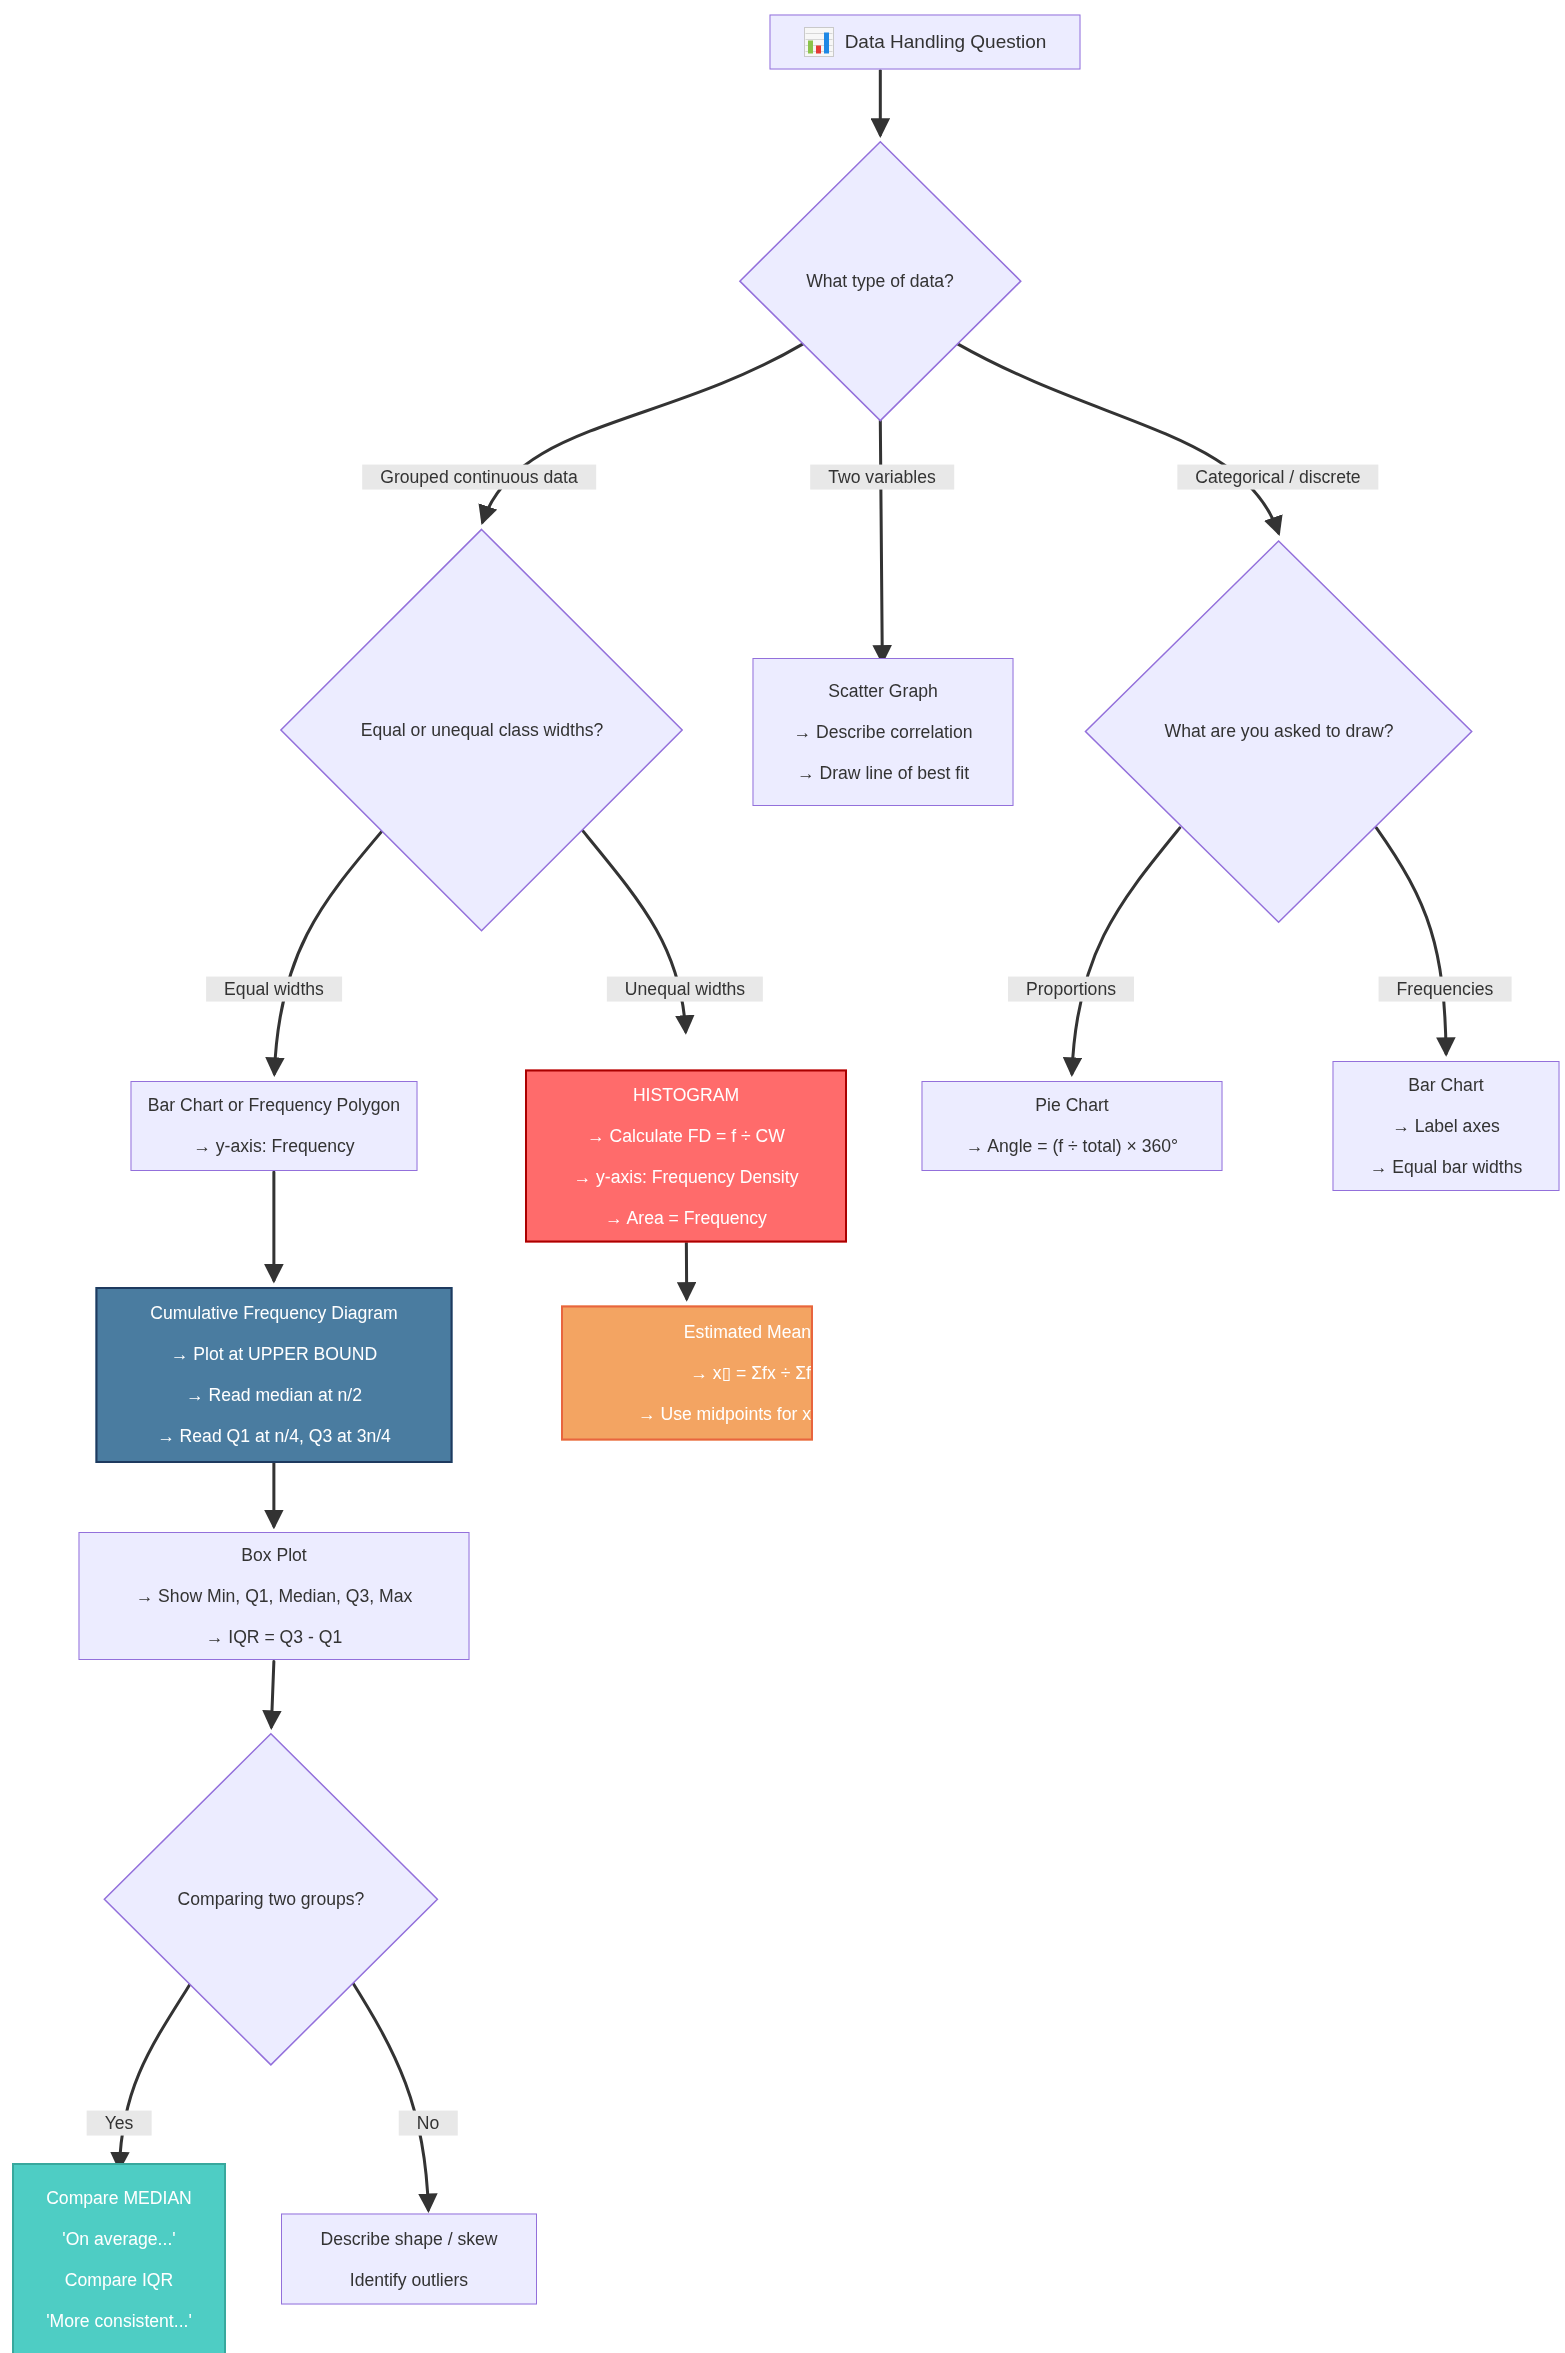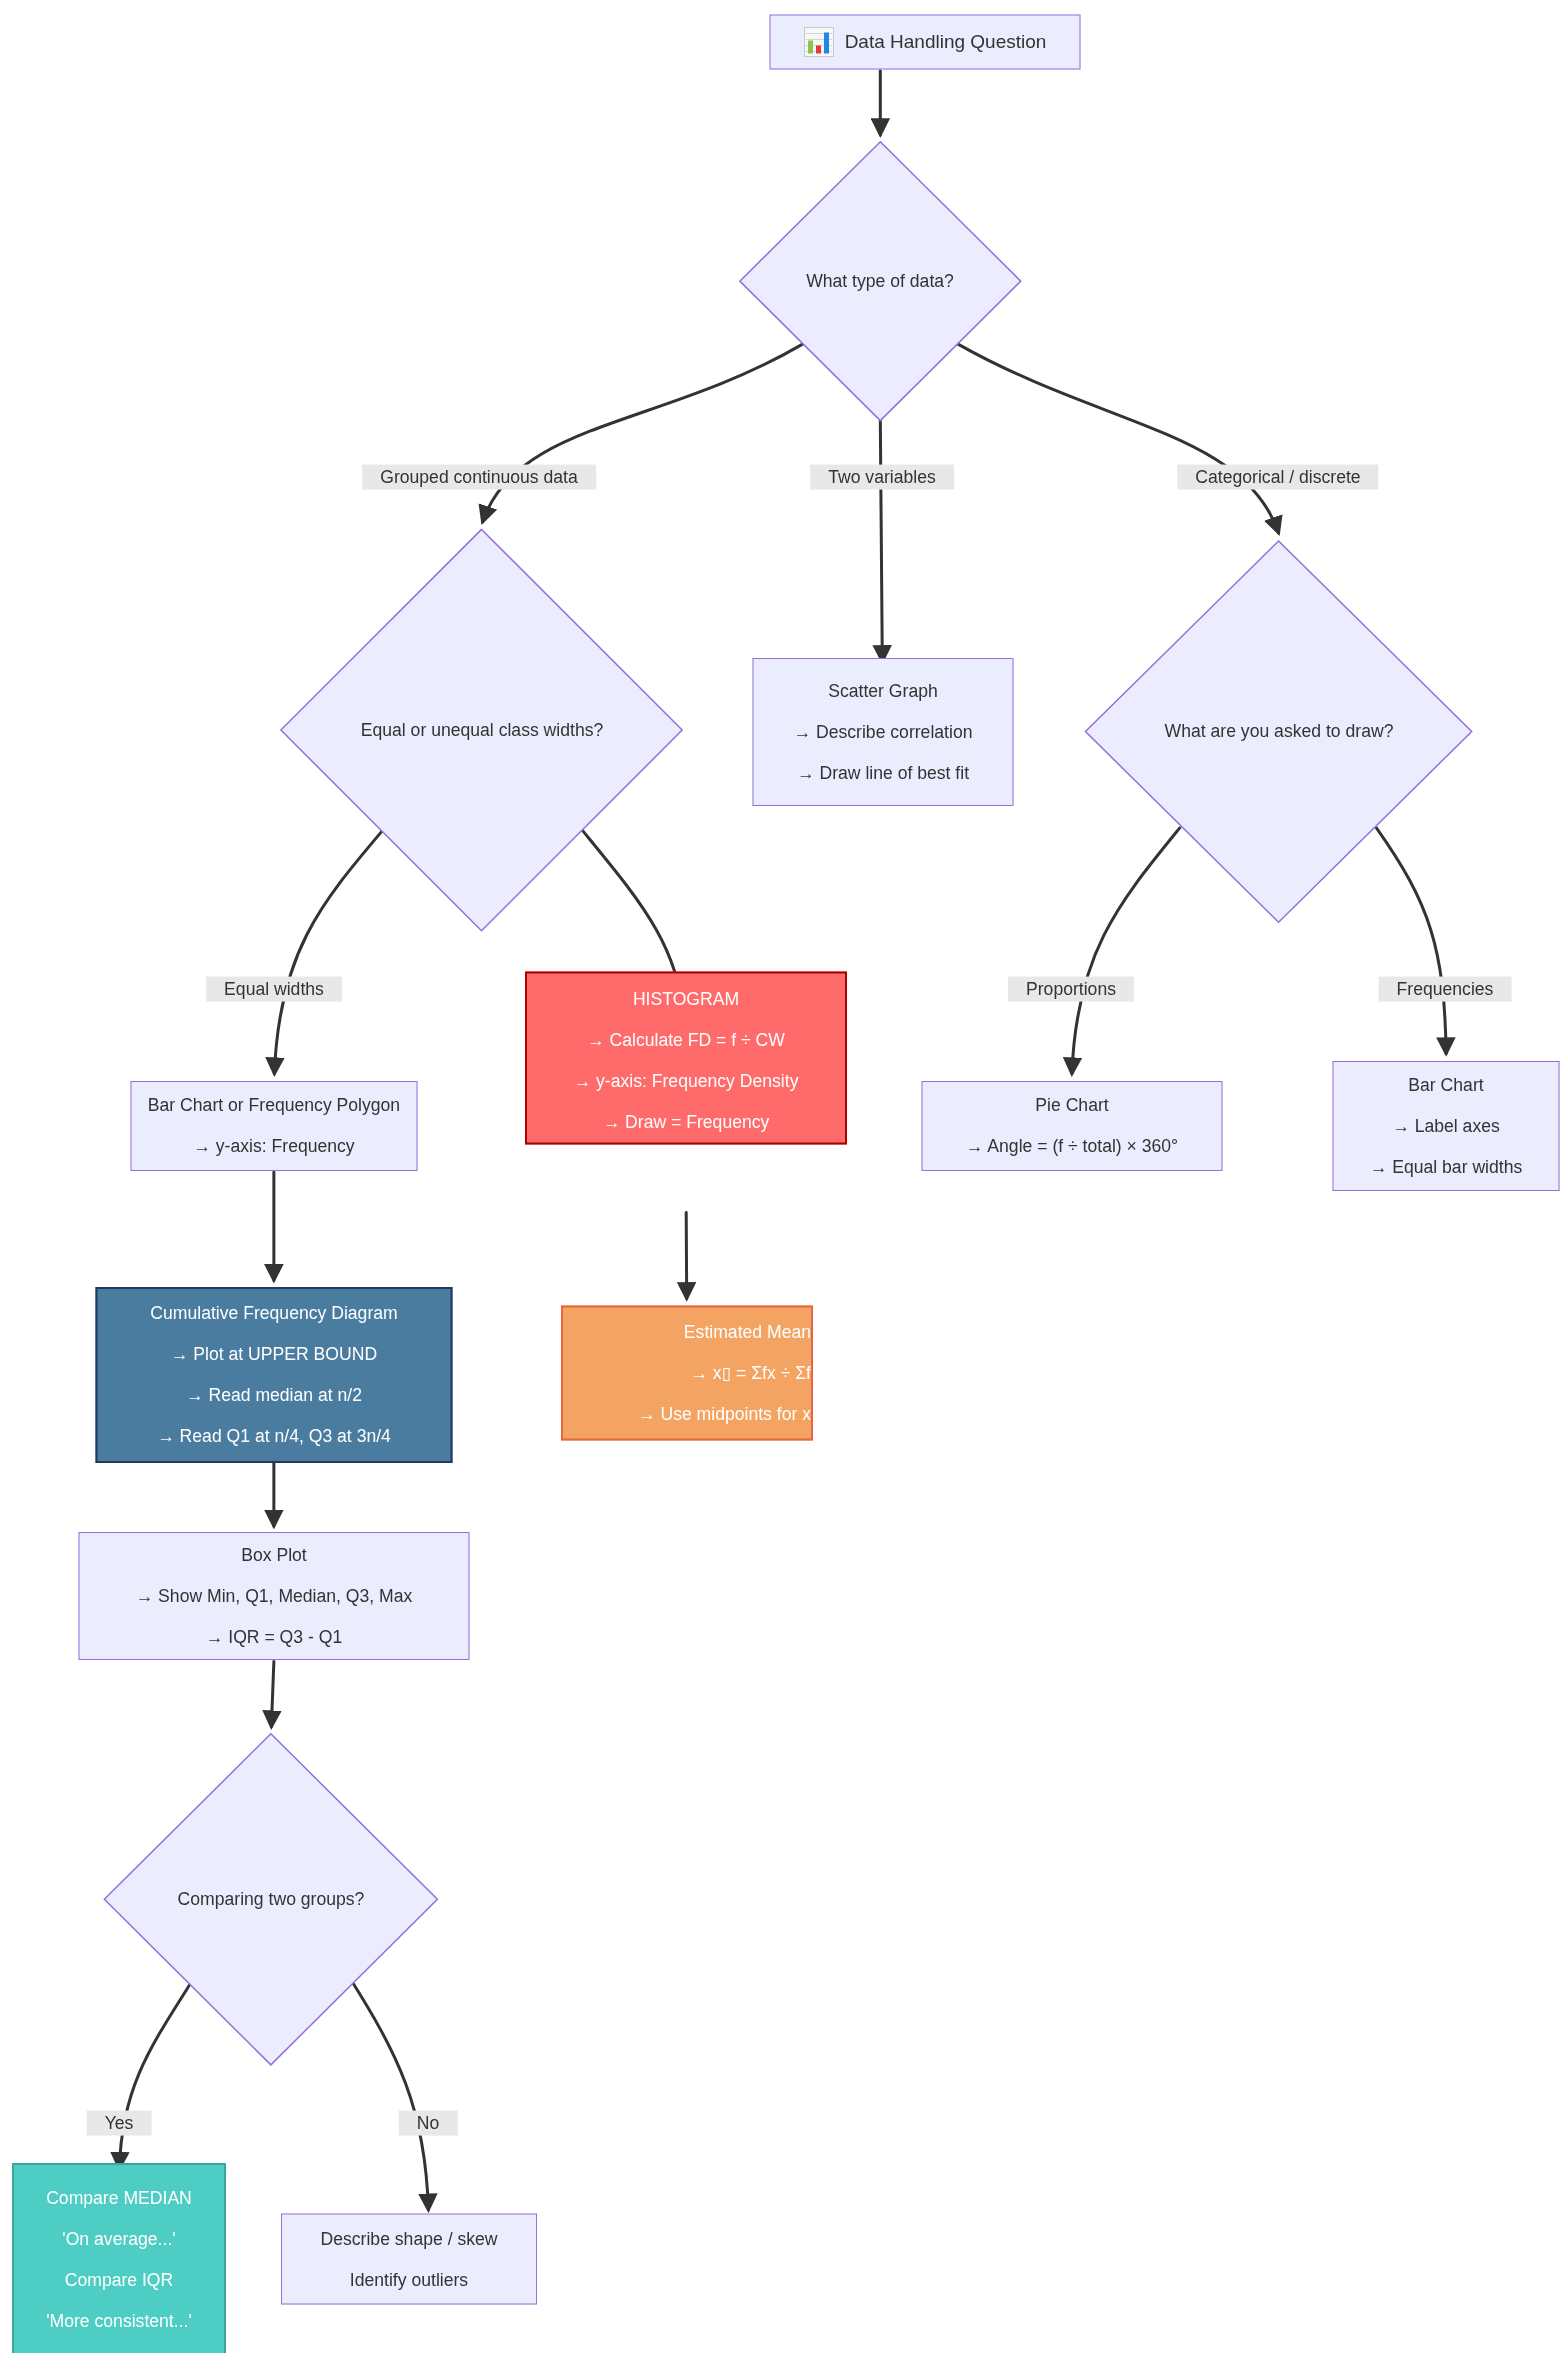--- a/index.html
+++ b/index.html
@@ -105,25 +105,25 @@
     <div class="ln">Scatter Graph</div>
     <div class="ln">→  Describe correlation</div>
     <div class="ln">→  Draw line of best fit</div>
   </div>
 
   <div class="node" style="left:274px;top:1126px;width:287px;height:90px;">
     <div class="ln">Bar Chart or Frequency Polygon</div>
     <div class="ln">→  y-axis: Frequency</div>
   </div>
 
-  <div class="node red" style="left:686px;top:1058px;width:322px;height:173px;justify-content:flex-end;">
+  <div class="node red" style="left:686px;top:1156px;width:322px;height:173px;">
     <div class="ln">HISTOGRAM</div>
     <div class="ln">→  Calculate FD = f ÷ CW</div>
     <div class="ln">→  y-axis: Frequency Density</div>
-    <div class="ln">→  Draw = Frequency</div>
+    <div class="ln">→  Area = Frequency</div>
   </div>
 
   <div class="node" style="left:1072px;top:1126px;width:301px;height:90px;">
     <div class="ln">Pie Chart</div>
     <div class="ln">→  Angle = (f ÷ total) × 360°</div>
   </div>
 
   <div class="node" style="left:1446px;top:1126px;width:227px;height:130px;">
     <div class="ln">Bar Chart</div>
     <div class="ln">→  Label axes</div>

